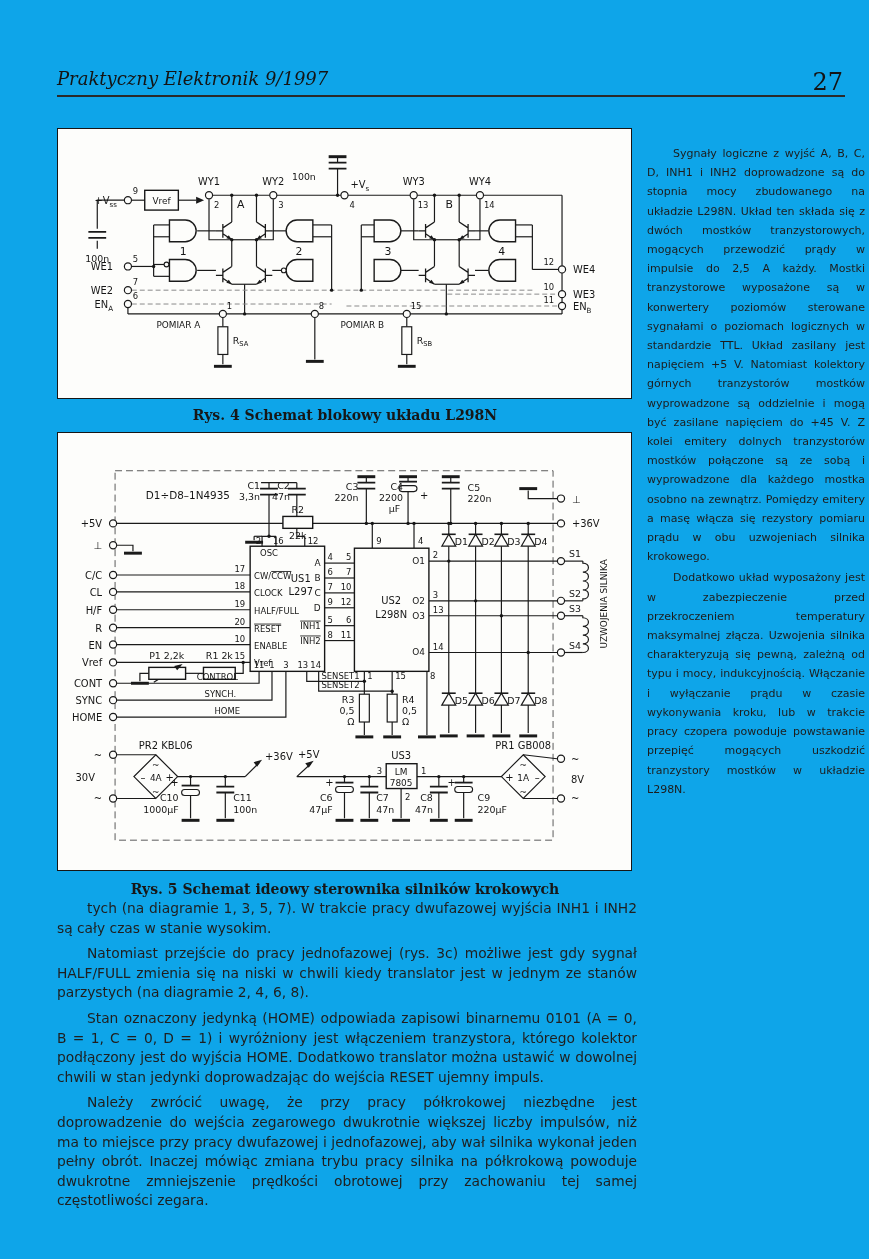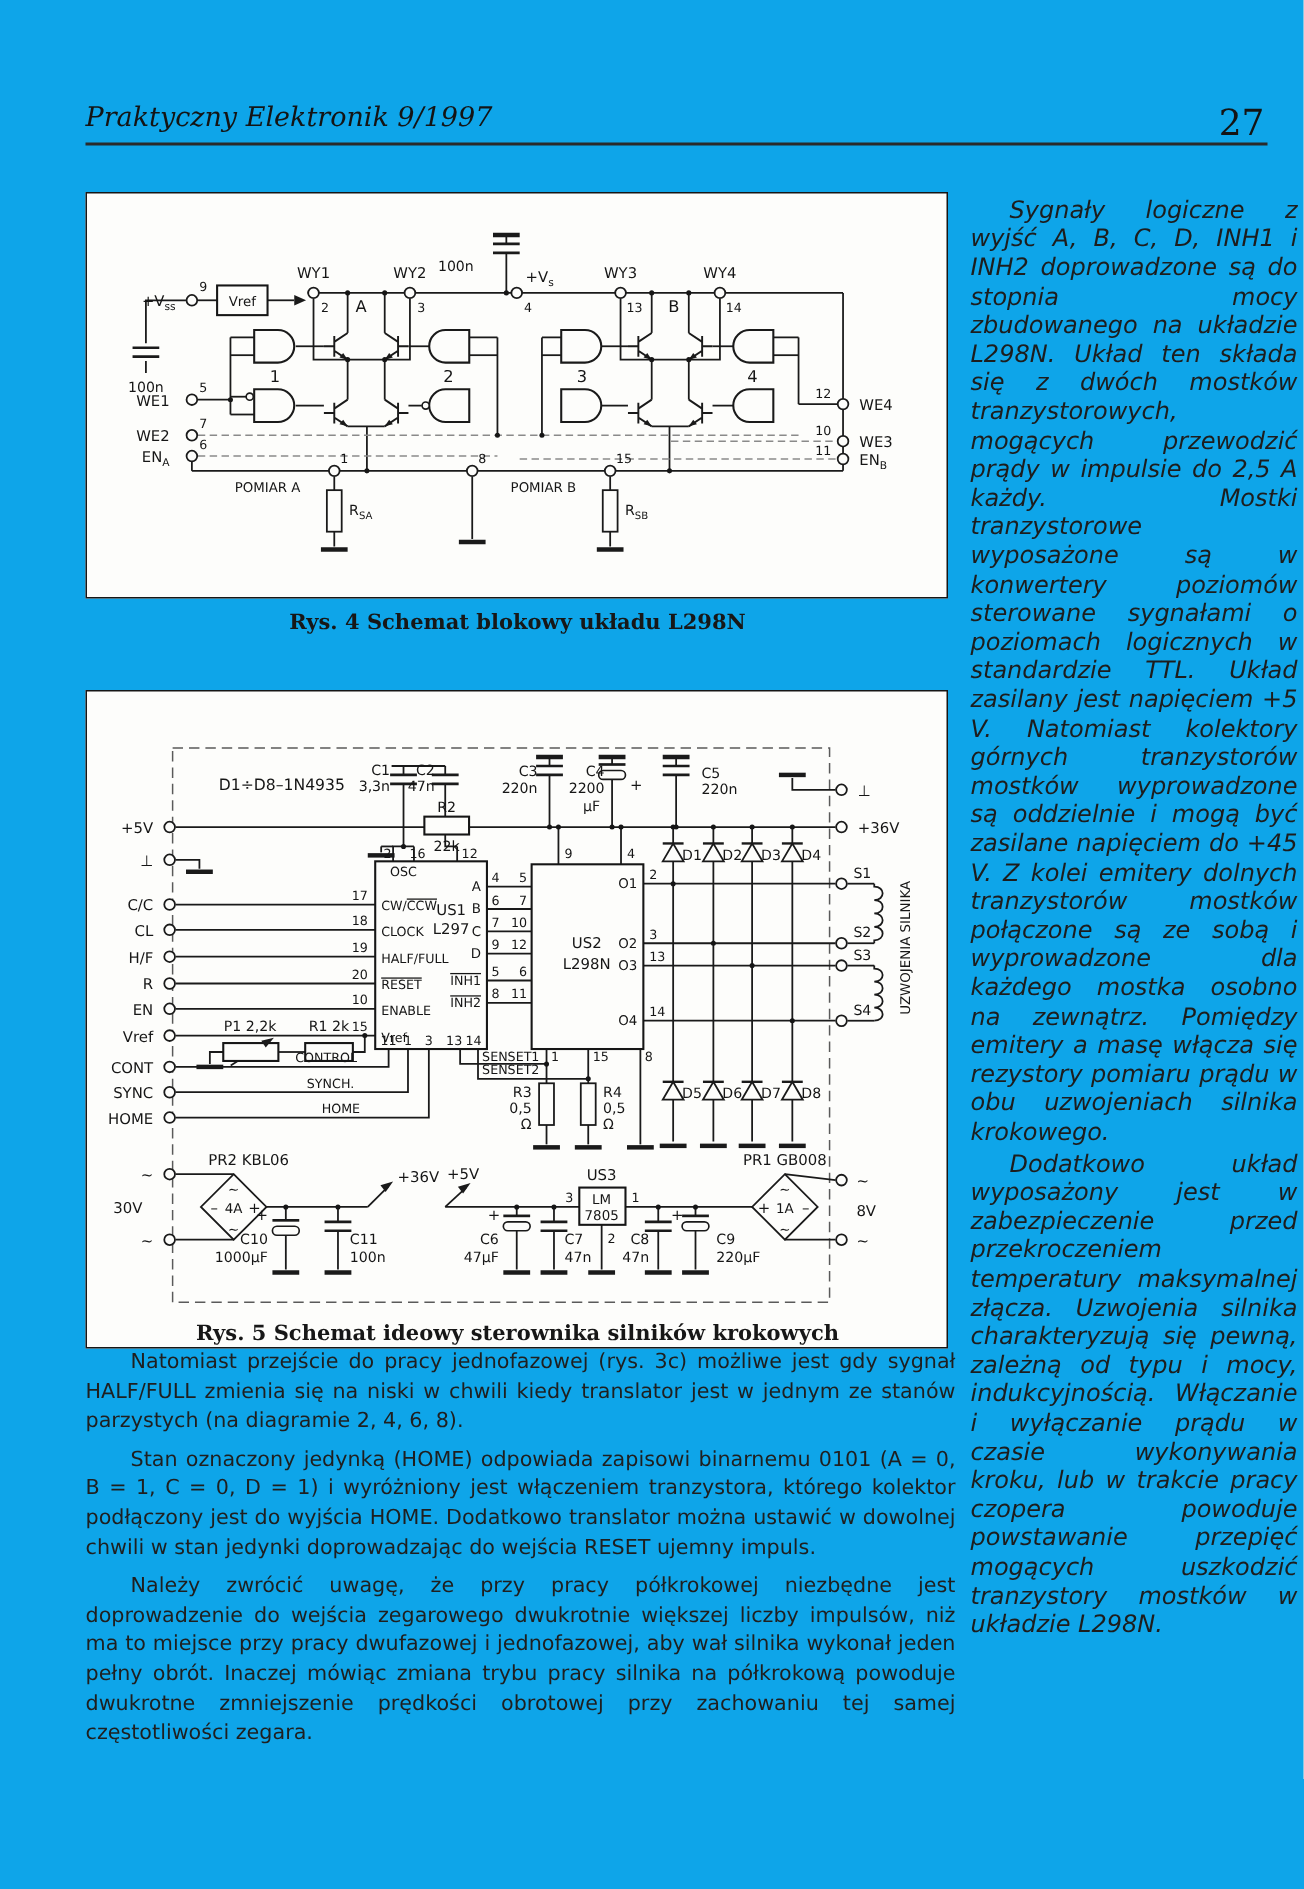--- a/index.html
+++ b/index.html
@@ -5,30 +5,30 @@
   html,body{margin:0;padding:0;background:#e8e8e6;}
   .page{position:relative;width:869px;height:1259px;background:#0ea5e9;margin:0 auto;
         font-family:"DejaVu Sans",sans-serif;color:#1c1c1c;overflow:hidden;}
   header{position:absolute;left:57px;top:68px;width:788px;height:24px;}
   .journal{position:absolute;left:0;top:0;font-family:"DejaVu Serif",serif;font-style:italic;
            font-size:18px;color:#141414;}
   .pagenum{position:absolute;right:2px;top:0;font-family:"DejaVu Serif",serif;font-size:24px;color:#141414;}
   .rule{position:absolute;left:57px;top:95px;width:788px;height:0;border-top:2.5px solid #2a2a2a;}
   .figbox{position:absolute;background:#fdfdfb;border:1.6px solid #161616;}
   .fig4{left:57px;top:128px;width:573px;height:269px;}
-  .fig5{left:57px;top:432px;width:573px;height:437px;margin-top:28px;}
+  .fig5{left:57px;top:432px;width:573px;height:437px;}
   .caption{position:absolute;left:57px;width:576px;text-align:center;
            font-family:"DejaVu Serif",serif;font-weight:bold;font-size:14px;color:#171717;}
   .cap4{top:407px;}
   .cap5{top:881px;}
   .article{position:absolute;left:57px;top:899px;width:580px;text-align:justify;
            font-size:13.8px;line-height:19.6px;color:#1f1f1f;}
   .article p{margin:0 0 6px 0;text-indent:30px;}
-  .sidebar{position:absolute;left:647px;top:130px;width:218px;text-align:justify;
-           font-size:16px;line-height:19.2px;color:#1d1d1d;font-style:italic;}
+  .sidebar{position:absolute;left:647px;top:144px;width:218px;text-align:justify;
+           font-size:11px;line-height:19.2px;color:#1d1d1d;}
   .sidebar p{margin:0 0 2px 0;text-indent:26px;}
   svg{display:block;}
   .wire path{stroke:#1a1a1a;stroke-width:1.2;fill:none;}
   .dashwire path{stroke:#8a8a8a;stroke-width:1;stroke-dasharray:5 3;fill:none;}
   .dots circle{fill:#161616;}
   svg text{font-family:"DejaVu Sans",sans-serif;fill:#161616;}
   .boxpart{fill:#fdfdfb;stroke:#161616;stroke-width:1.4;}
 </style>
 </head>
 <body>
@@ -592,20 +592,21 @@
           <text x="468" y="364" font-size="9" text-anchor="middle">~</text>
           <text x="516" y="332" font-size="10" text-anchor="start">~</text>
           <text x="516" y="352" font-size="10" text-anchor="start">8V</text>
           <text x="516" y="372" font-size="10" text-anchor="start">~</text>
         </g>
     </svg>
   </div>
   <div class="caption cap5">Rys. 5 Schemat ideowy sterownika silników krokowych</div>
 
   <main class="article">
+    <p>tych (na diagramie 1, 3, 5, 7). W trakcie pracy dwufazowej wyjścia INH1 i INH2 są cały czas w stanie wysokim.</p>
     <p>Natomiast przejście do pracy jednofazowej (rys. 3c) możliwe jest gdy sygnał HALF/FULL zmienia się na niski w chwili kiedy translator jest w jednym ze stanów parzystych (na diagramie 2, 4, 6, 8).</p>
     <p>Stan oznaczony jedynką (HOME) odpowiada zapisowi binarnemu 0101 (A = 0, B = 1, C = 0, D = 1) i wyróżniony jest włączeniem tranzystora, którego kolektor podłączony jest do wyjścia HOME. Dodatkowo translator można ustawić w dowolnej chwili w stan jedynki doprowadzając do wejścia RESET ujemny impuls.</p>
     <p>Należy zwrócić uwagę, że przy pracy półkrokowej niezbędne jest doprowadzenie do wejścia zegarowego dwukrotnie większej liczby impulsów, niż ma to miejsce przy pracy dwufazowej i jednofazowej, aby wał silnika wykonał jeden pełny obrót. Inaczej mówiąc zmiana trybu pracy silnika na półkrokową powoduje dwukrotne zmniejszenie prędkości obrotowej przy zachowaniu tej samej częstotliwości zegara.</p>
   </main>
 
   <aside class="sidebar">
     <p>Sygnały logiczne z wyjść A, B, C, D, INH1 i INH2 doprowadzone są do stopnia mocy zbudowanego na układzie L298N. Układ ten składa się z dwóch mostków tranzystorowych, mogących przewodzić prądy w impulsie do 2,5 A każdy. Mostki tranzystorowe wyposażone są w konwertery poziomów sterowane sygnałami o poziomach logicznych w standardzie TTL. Układ zasilany jest napięciem +5 V. Natomiast kolektory górnych tranzystorów mostków wyprowadzone są oddzielnie i mogą być zasilane napięciem do +45 V. Z kolei emitery dolnych tranzystorów mostków połączone są ze sobą i wyprowadzone dla każdego mostka osobno na zewnątrz. Pomiędzy emitery a masę włącza się rezystory pomiaru prądu w obu uzwojeniach silnika krokowego.</p>
     <p>Dodatkowo układ wyposażony jest w zabezpieczenie przed przekroczeniem temperatury maksymalnej złącza. Uzwojenia silnika charakteryzują się pewną, zależną od typu i mocy, indukcyjnością. Włączanie i wyłączanie prądu w czasie wykonywania kroku, lub w trakcie pracy czopera powoduje powstawanie przepięć mogących uszkodzić tranzystory mostków w układzie L298N.</p>
   </aside>
 

